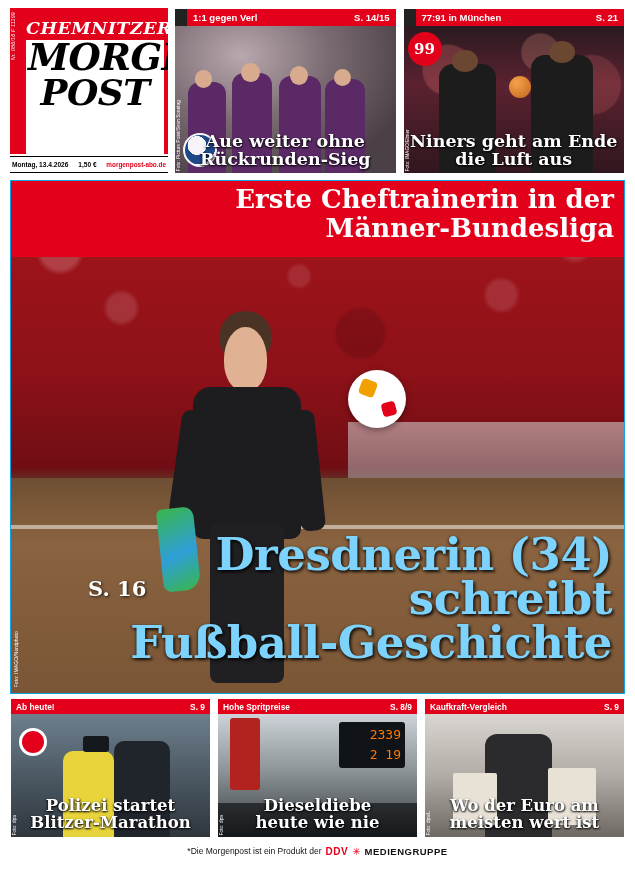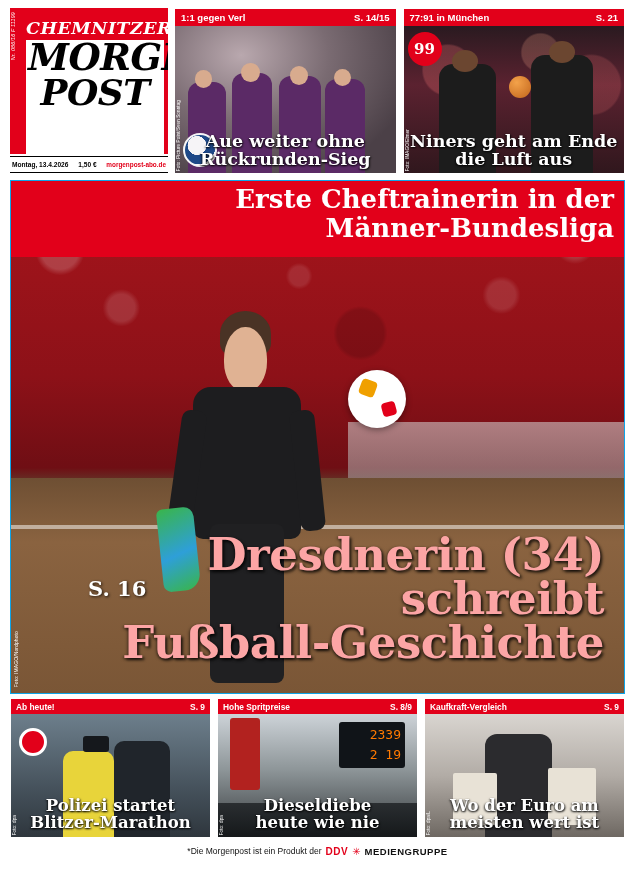--- a/index.html
+++ b/index.html
@@ -119,21 +119,21 @@
   .teaser {
     position: relative;
     flex: 1 1 50%;
     overflow: hidden;
     background: #222;
     border: 1px solid #ffffff;
     box-sizing: border-box;
   }
   .teaser-strip {
     position: absolute;
-    top: 0; left: 0; right: 0;
+    top: 0; left: 12px; right: 0;
     height: 17px;
     background: #e2001a;
     color: #ffffff;
     font-size: 9.5px;
     font-weight: bold;
     display: flex;
     align-items: center;
     justify-content: space-between;
     padding: 0 6px;
     box-sizing: border-box;
@@ -402,22 +402,22 @@
     position: absolute;
     left: 0; top: 0;
     width: 168px; height: 100%;
     background: transparent;
   }
   .ms-headline {
     position: absolute;
     left: 12px; right: 0;
     bottom: 28px;
     text-align: right;
-    padding-right: 20px;
-    color: #fca5a5;
+    padding-right: 12px;
+    color: #7dd3fc;
     font-family: "DejaVu Serif", serif;
     font-weight: bold;
     font-size: 45px;
     line-height: 0.98;
     letter-spacing: -0.5px;
     text-shadow: 2px 2px 3px rgba(0,0,0,.75), -1px 1px 3px rgba(0,0,0,.5);
     z-index: 6;
   }
   .ms-headline .l3 { font-size: 45px; }
   .ms-page {

